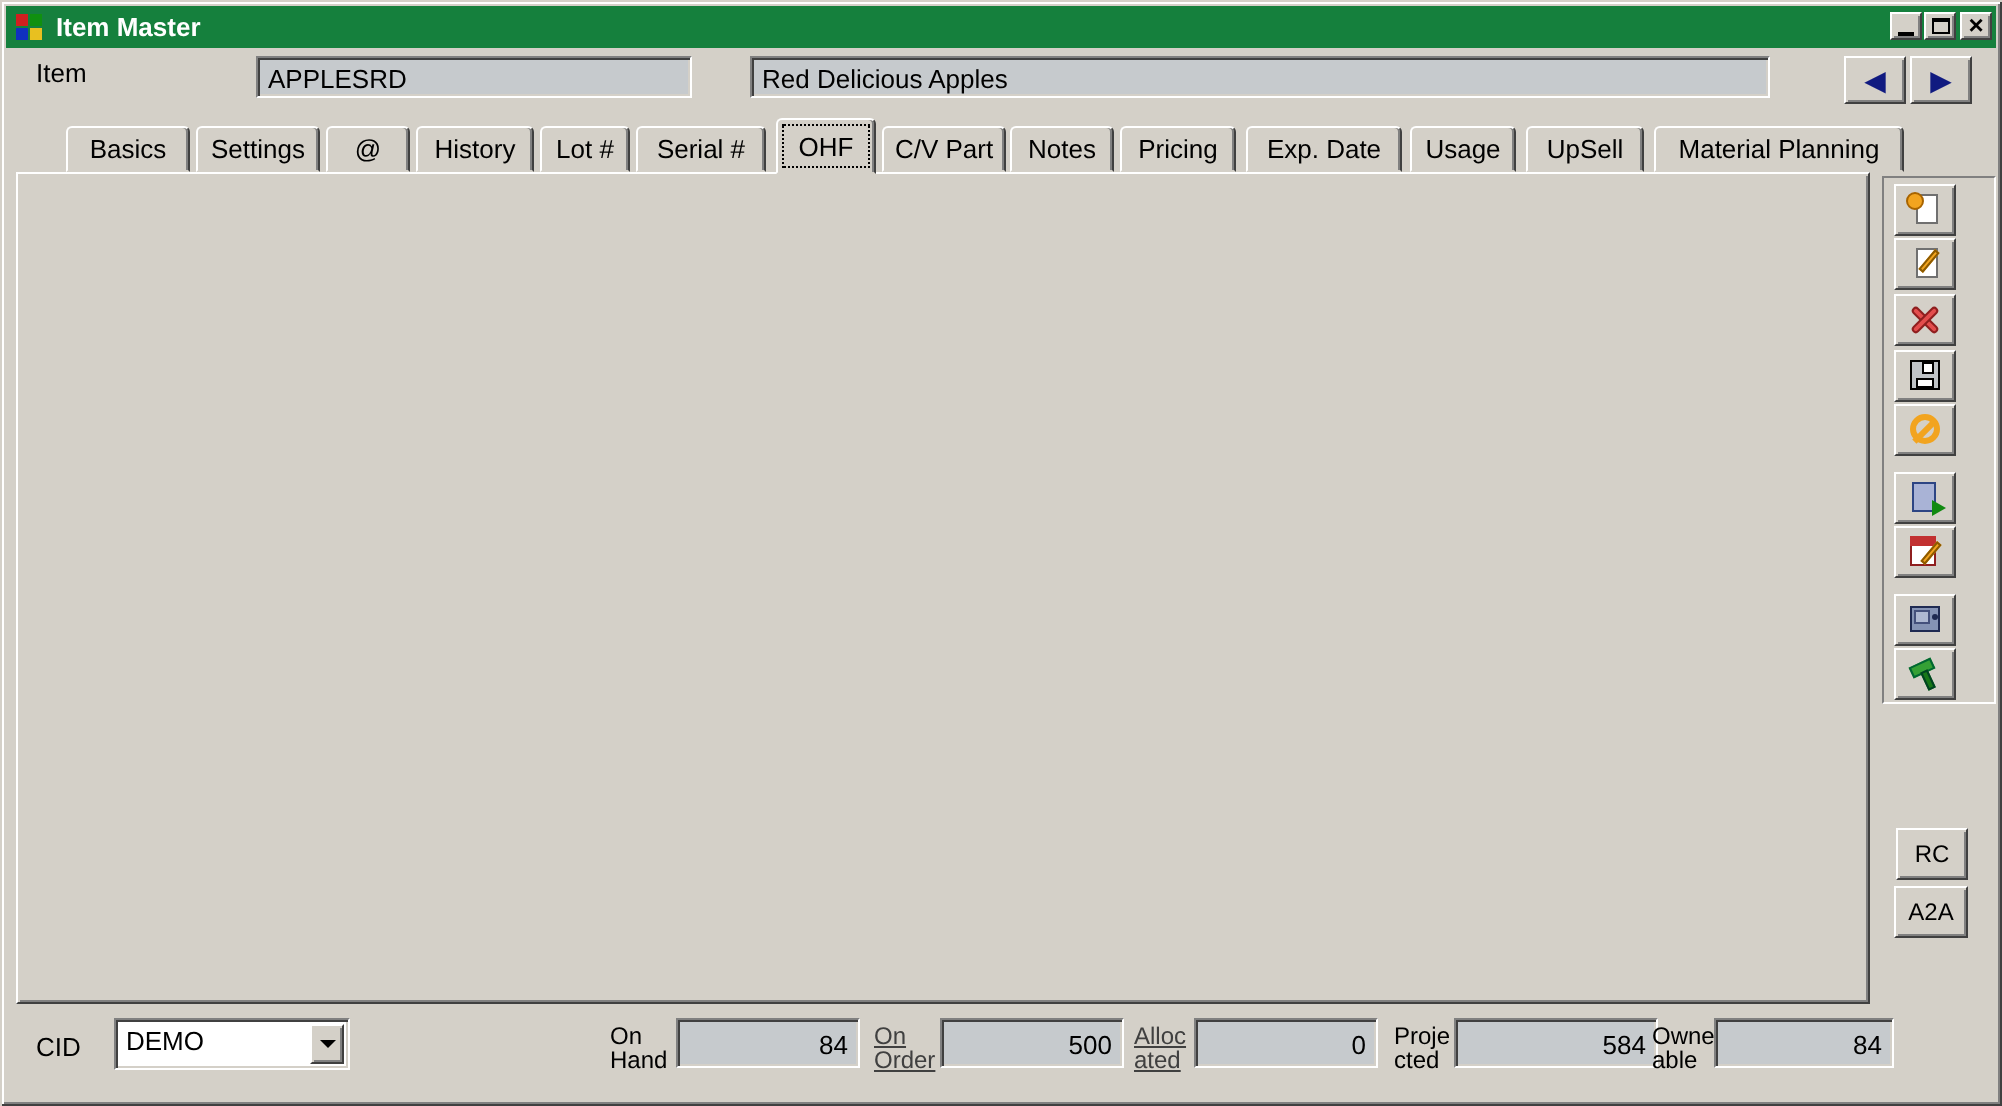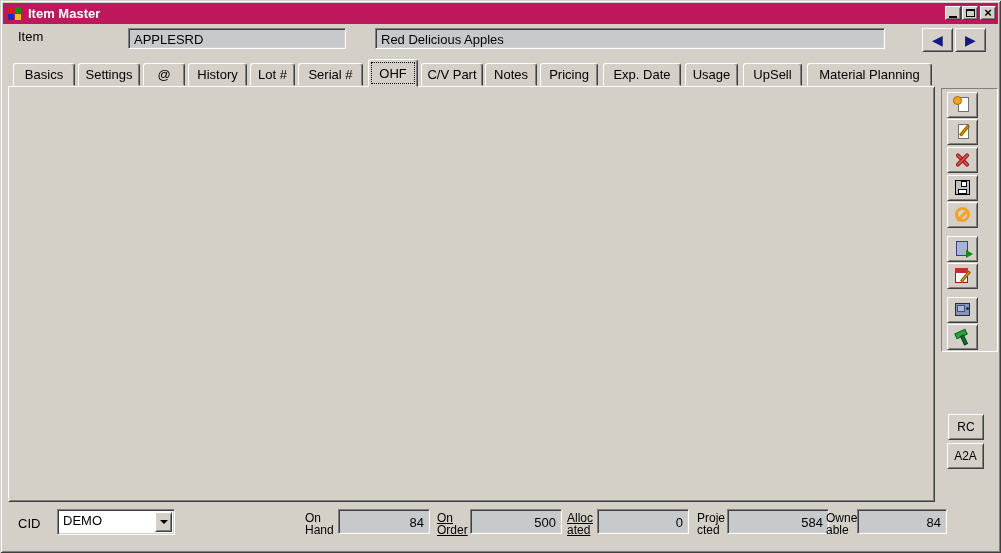--- a/index.html
+++ b/index.html
@@ -6,21 +6,21 @@
   html,body { background:#808080; }
   #window {
     position: relative; width: 1001px; height: 553px; background: #d4d0c8;
     box-shadow: inset 1px 1px 0 #d4d0c8, inset -1px -1px 0 #404040,
                 inset 2px 2px 0 #ffffff, inset -2px -2px 0 #808080;
     overflow: hidden; font-size: 13px; color:#000;
   }
   .lbl { position: absolute; font-size: 13px; white-space: nowrap; color:#000; }
   .lbl-dis { color: #848484; }
   .small { font-size: 11px; }
-  .titlebar { position:absolute; left:3px; top:3px; right:3px; height:21px; background:#be185d; display:flex; align-items:center; padding-left:5px; }
+  .titlebar { position:absolute; left:3px; top:3px; right:3px; height:21px; background:#15803d; display:flex; align-items:center; padding-left:5px; }
   .titletext { color:#fff; font-weight:bold; font-size:13px; margin-left:6px; }
   .appicon { position:relative; width:14px; height:14px; display:inline-block; }
   .appicon i { position:absolute; width:6px; height:6px; }
   .appicon .q1{left:0;top:0;background:#d02020;} .appicon .q2{left:7px;top:0;background:#109010;}
   .appicon .q3{left:0;top:7px;background:#1030c0;} .appicon .q4{left:7px;top:7px;background:#e8c020;}
   .btn3d { background:#d4d0c8; border:1px solid; border-color:#fff #404040 #404040 #fff;
            box-shadow: inset 1px 1px 0 #d4d0c8, inset -1px -1px 0 #808080;
            display:flex; align-items:center; justify-content:center; cursor:pointer; }
   .winbtn { position:absolute; top:6px; width:16px; height:14px; }
   .g-min { width:8px; height:2px; background:#000; margin-top:7px; }
@@ -31,40 +31,40 @@
            font-size:13px; padding:3px 5px 0 5px; white-space:nowrap; overflow:hidden; }
   .field.num { text-align:right; }
   .field.white { background:#fff; }
   .field.mono { font-family:"Liberation Mono","DejaVu Sans Mono",monospace; font-size:12px; }
   .pad-acct { padding-left:30px; letter-spacing:6px; }
   .combo-btn { position:absolute; top:2px; right:2px; bottom:2px; width:17px; }
   .arr-dn { width:0; height:0; border-left:4px solid transparent; border-right:4px solid transparent; border-top:4px solid #404040; }
   .arr-dn.dis { border-top-color:#6a6a6a; }
   .tab { position:absolute; top:63px; height:23px; background:#d4d0c8; z-index:2;
          border:1px solid; border-color:#fff #404040 #d4d0c8 #fff; border-radius:3px 3px 0 0;
-         box-shadow: inset -1px 0 0 #808080; display:flex; align-items:center; justify-content:center; cursor:pointer; }
+         box-shadow: inset -1px 0 0 #808080; display:flex; align-items:center; justify-content:center; cursor:pointer;margin-left:20px; }
   .tab.active { top:59px; height:28px; z-index:4; outline:1px dotted #000; outline-offset:-4px; border-bottom-color:#d4d0c8; }
   .panel { position:absolute; left:8px; top:86px; width:927px; height:416px; background:#d4d0c8; z-index:1;
            border:1px solid; border-color:#fff #404040 #404040 #fff;
            box-shadow: inset 1px 1px 0 #d4d0c8, inset -1px -1px 0 #808080; }
   .grid { position:absolute; left:30px; top:95px; width:863px; height:84px; background:#fff; border:1px solid #5a5a5a; overflow:hidden; }
   .grid table { border-collapse:collapse; table-layout:fixed; width:844px; font-size:13px; }
   .grid th { background:#d4d0c8; font-weight:normal; text-align:left; padding:1px 4px; height:16px; border:1px solid #000; overflow:hidden; }
   .grid td { background:#fff; padding:1px 4px; height:16px; border:1px solid #000; white-space:nowrap; overflow:hidden; }
   .vscroll { position:absolute; top:0; right:0; width:17px; height:82px;
     background-color:#cac6be;
     background-image: linear-gradient(45deg,#fff 25%,transparent 25%,transparent 75%,#fff 75%),
                       linear-gradient(45deg,#fff 25%,transparent 25%,transparent 75%,#fff 75%);
     background-size:2px 2px; background-position:0 0,1px 1px; }
   .sbtn { position:absolute; left:0; width:17px; height:16px; font-size:7px; }
   .sthumb { position:absolute; left:0; top:16px; width:17px; height:20px; }
   .cb { position:absolute; width:13px; height:13px; background:#d2d6d9; border:1px solid #808080; border-right-color:#fff; border-bottom-color:#fff;
         box-shadow: inset 1px 1px 0 #404040, inset -1px -1px 0 #d4d0c8; cursor:pointer; }
   .cb .mark { position:absolute; left:1px; top:-3px; font-size:13px; font-weight:bold; color:#7a7a7a; }
-  .link { color:#000000; text-decoration:underline; cursor:pointer; }
+  .link { color:#404040; text-decoration:underline; cursor:pointer; }
   .flabel { position:absolute; font-size:12px; line-height:12px; }
   .toolpanel { position:absolute; left:941px; top:88px; width:57px; height:264px;
                border:1px solid; border-color:#808080 #fff #fff #808080; }
   .tb { position:absolute; left:6px; width:31px; height:26px; }
   .ic { position:relative; width:19px; height:18px; display:block; }
   .ic i { position:absolute; }
   .pg { left:5px; top:1px; width:11px; height:15px; background:#fff; border:1px solid #707070; }
   .ball { left:0; top:0; width:9px; height:9px; border-radius:50%; background:#f2a41f; border:1px solid #a86400; }
   .pencil { width:3px; height:13px; background:#f2a41f; border:1px solid #8c5a00; transform:rotate(40deg); left:10px; top:1px; }
   .xbar { left:1px; top:7px; width:17px; height:4px; background:#e34d4d; border:1px solid #8f1f1f; border-radius:2px; }

